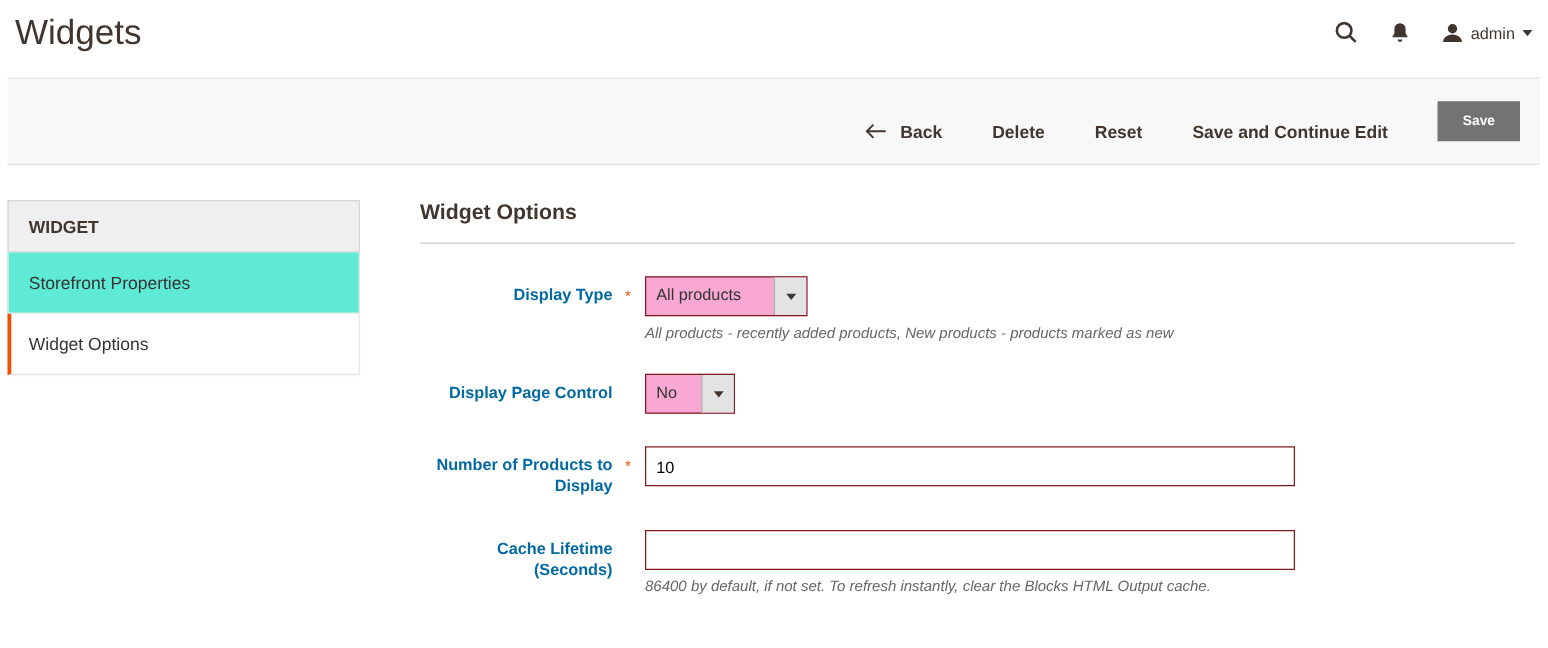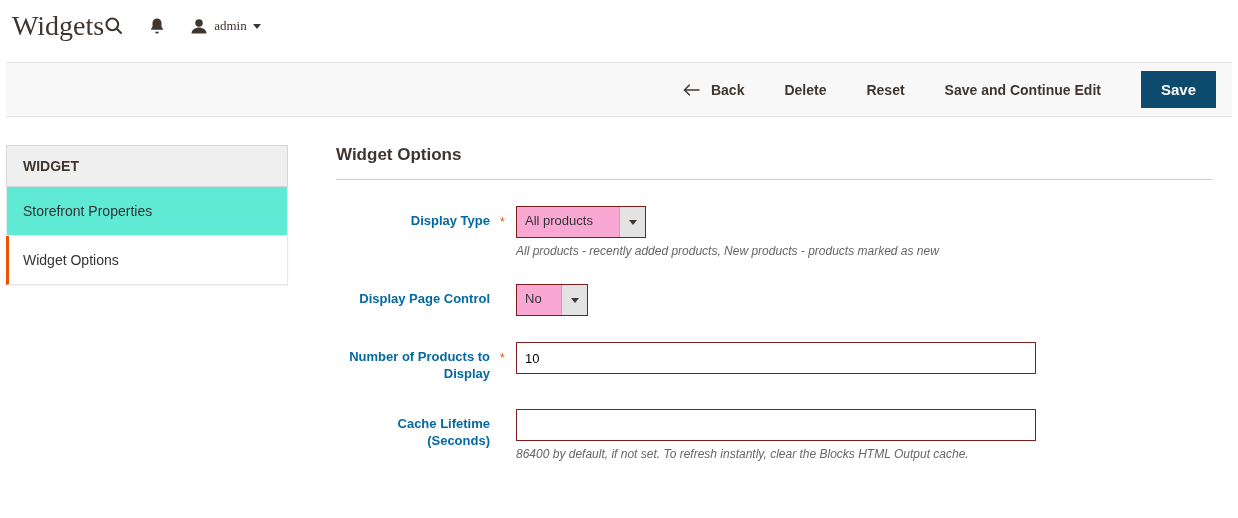--- a/index.html
+++ b/index.html
@@ -6,23 +6,22 @@
   body {
     font-family: 'Helvetica Neue', Helvetica, Arial, sans-serif;
     font-size: 14px;
     color: #333;
     background: #fff;
     width: 1238px;
   }
   .header {
     display: flex;
     align-items: center;
-    justify-content: flex-start;
+    justify-content: space-between;
     padding: 10px 12px 20px 12px;
-    font-family: Liberation Serif, serif;
   }
   .page-title {
     font-size: 28px;
     font-weight: 400;
     color: #41362f;
   }
   .header-right {
     display: flex;
     align-items: center;
     gap: 24px;
@@ -35,37 +34,37 @@
     border-left: 4px solid transparent;
     border-right: 4px solid transparent;
     border-top: 5px solid #41362f;
     display: inline-block;
   }
 
   .action-bar {
     background: #f8f8f8;
     border-top: 1px solid #e3e3e3;
     border-bottom: 1px solid #e3e3e3;
-    padding: 8px 16px;
+    padding: 18px 16px;
     margin: 0 6px;
     display: flex;
     justify-content: flex-end;
-    align-items: center;
+    align-items: flex-end;
     gap: 40px;
     font-weight: 600;
     color: #41362f;
   }
   .action-link { cursor: pointer; font-size: 14px; }
   .back-link { display: inline-flex; align-items: center; gap: 10px; cursor: pointer; }
   .btn-primary {
-    background: #0c4a6e;
+    background: #737373;
     color: #fff;
     padding: 10px 20px;
     border: none;
-    font-size: 15px;
+    font-size: 11px;
     font-weight: 600;
     cursor: pointer;
   }
 
   .main-area {
     display: flex;
     gap: 48px;
     padding: 28px 6px 20px 6px;
   }
   .sidebar {

